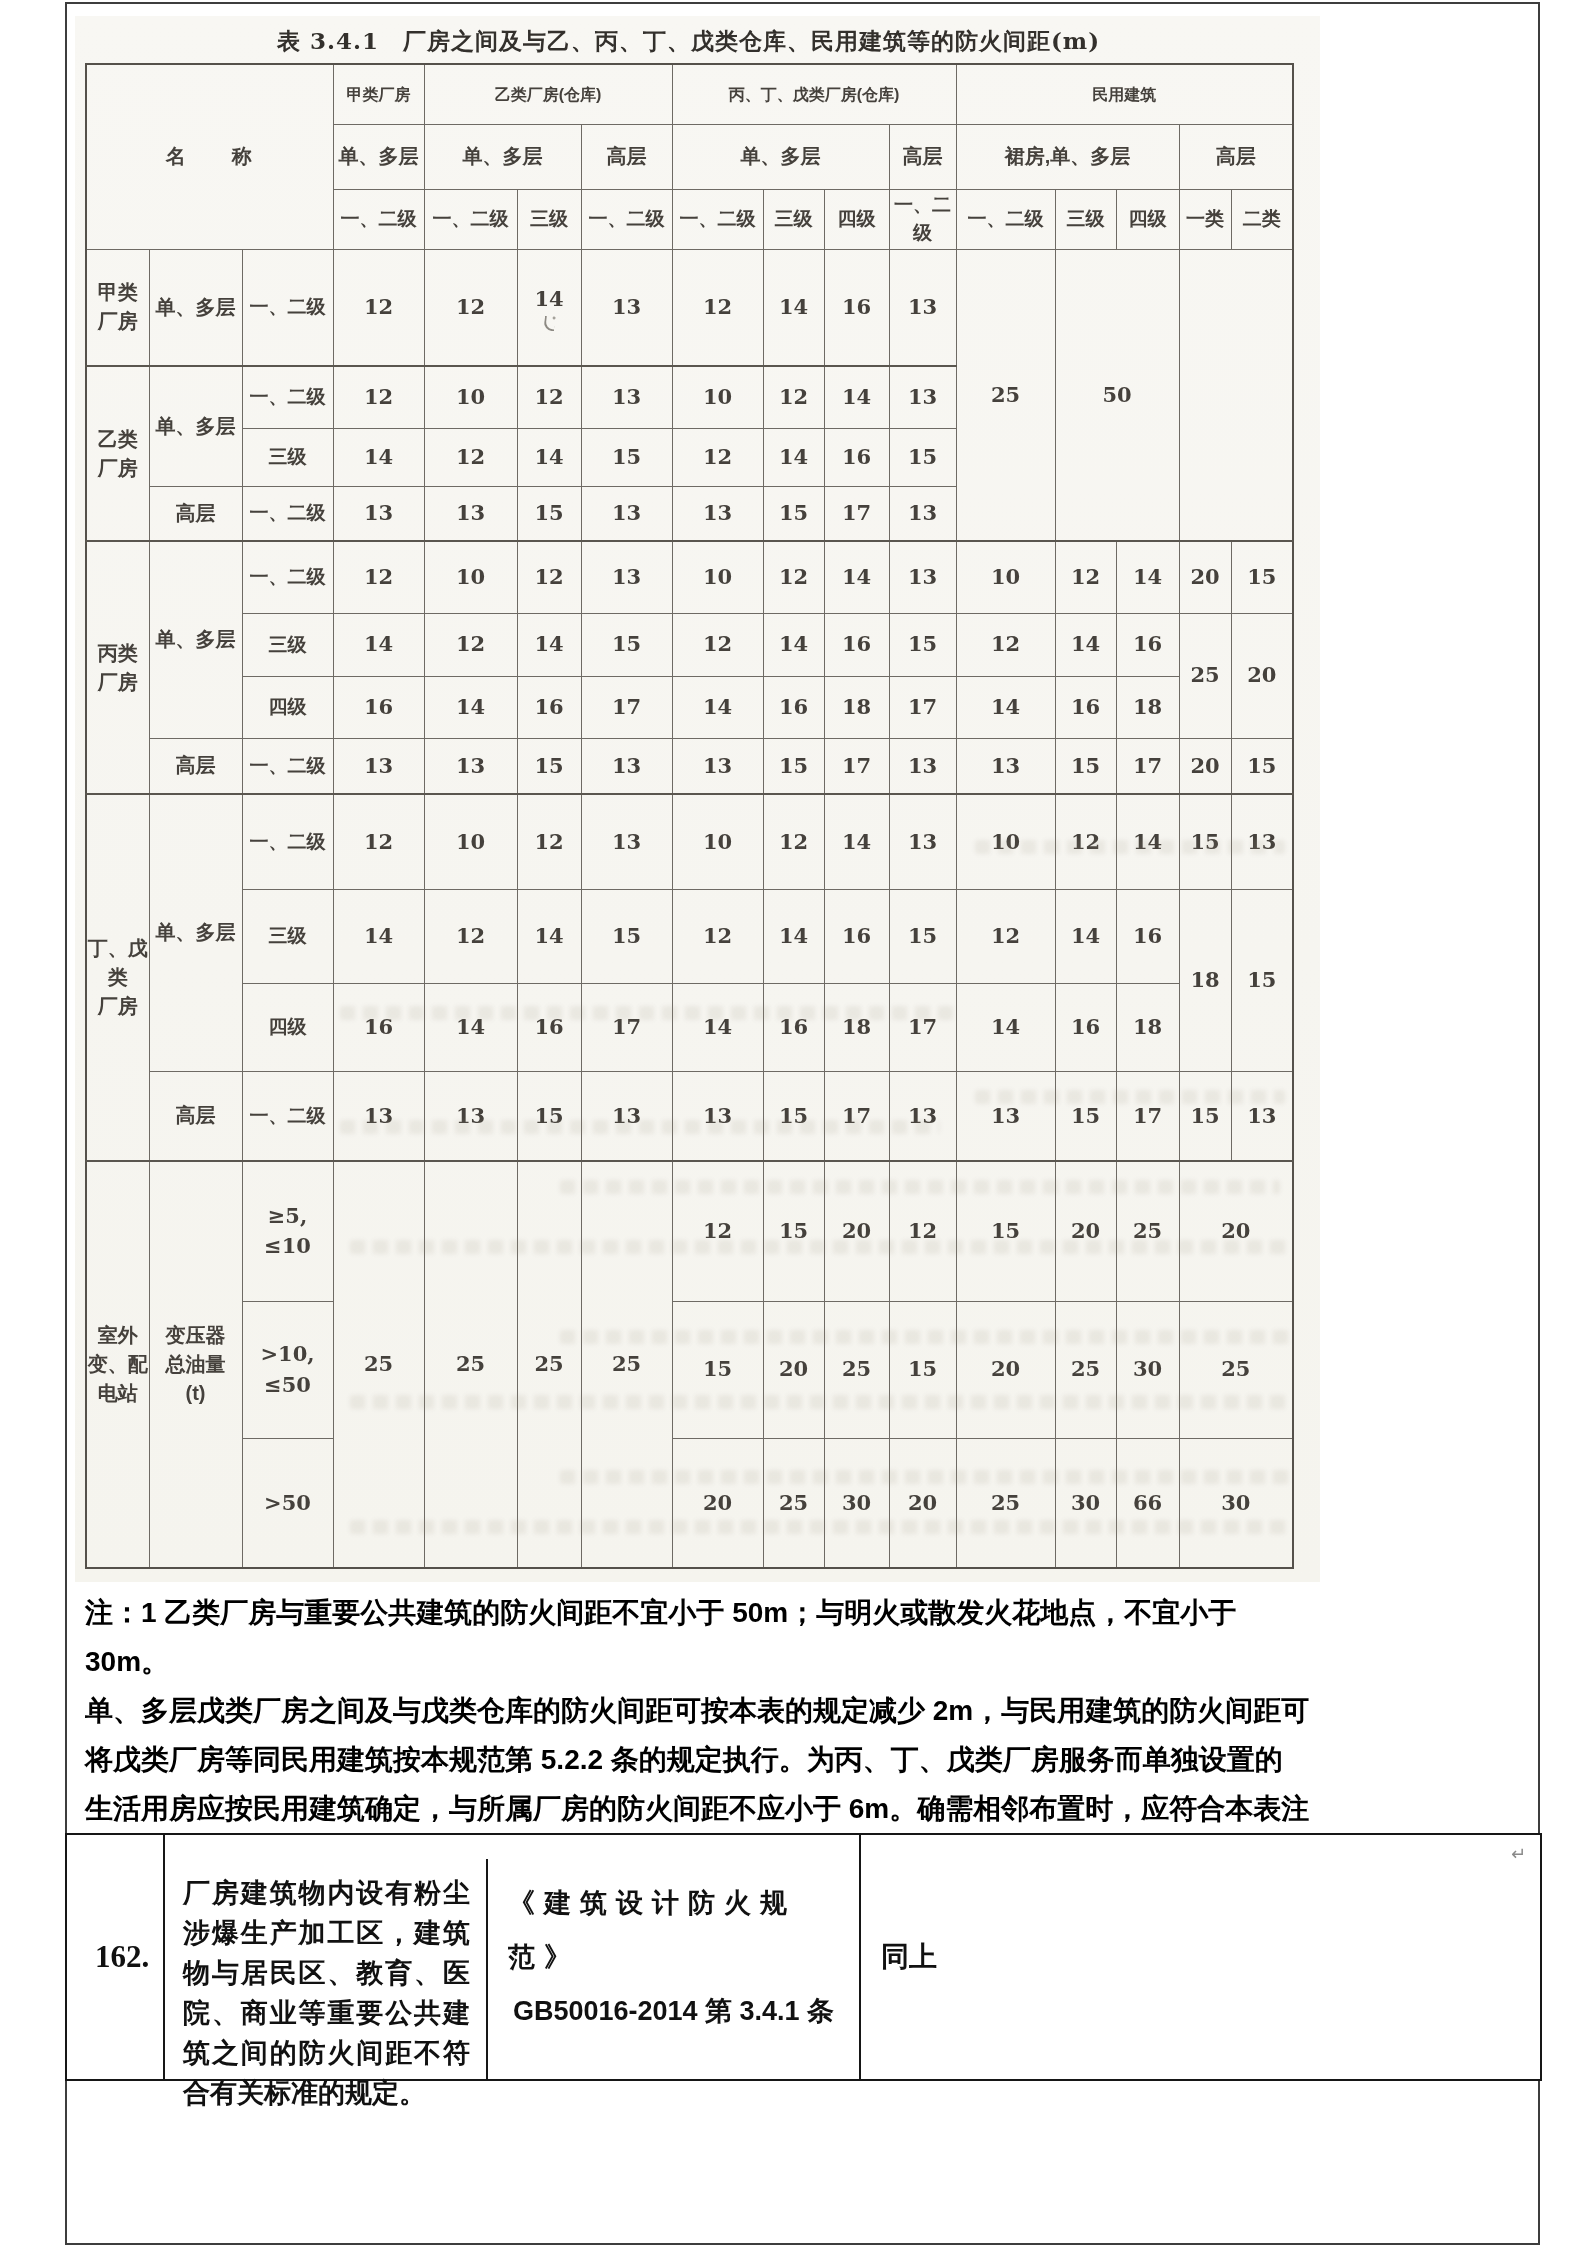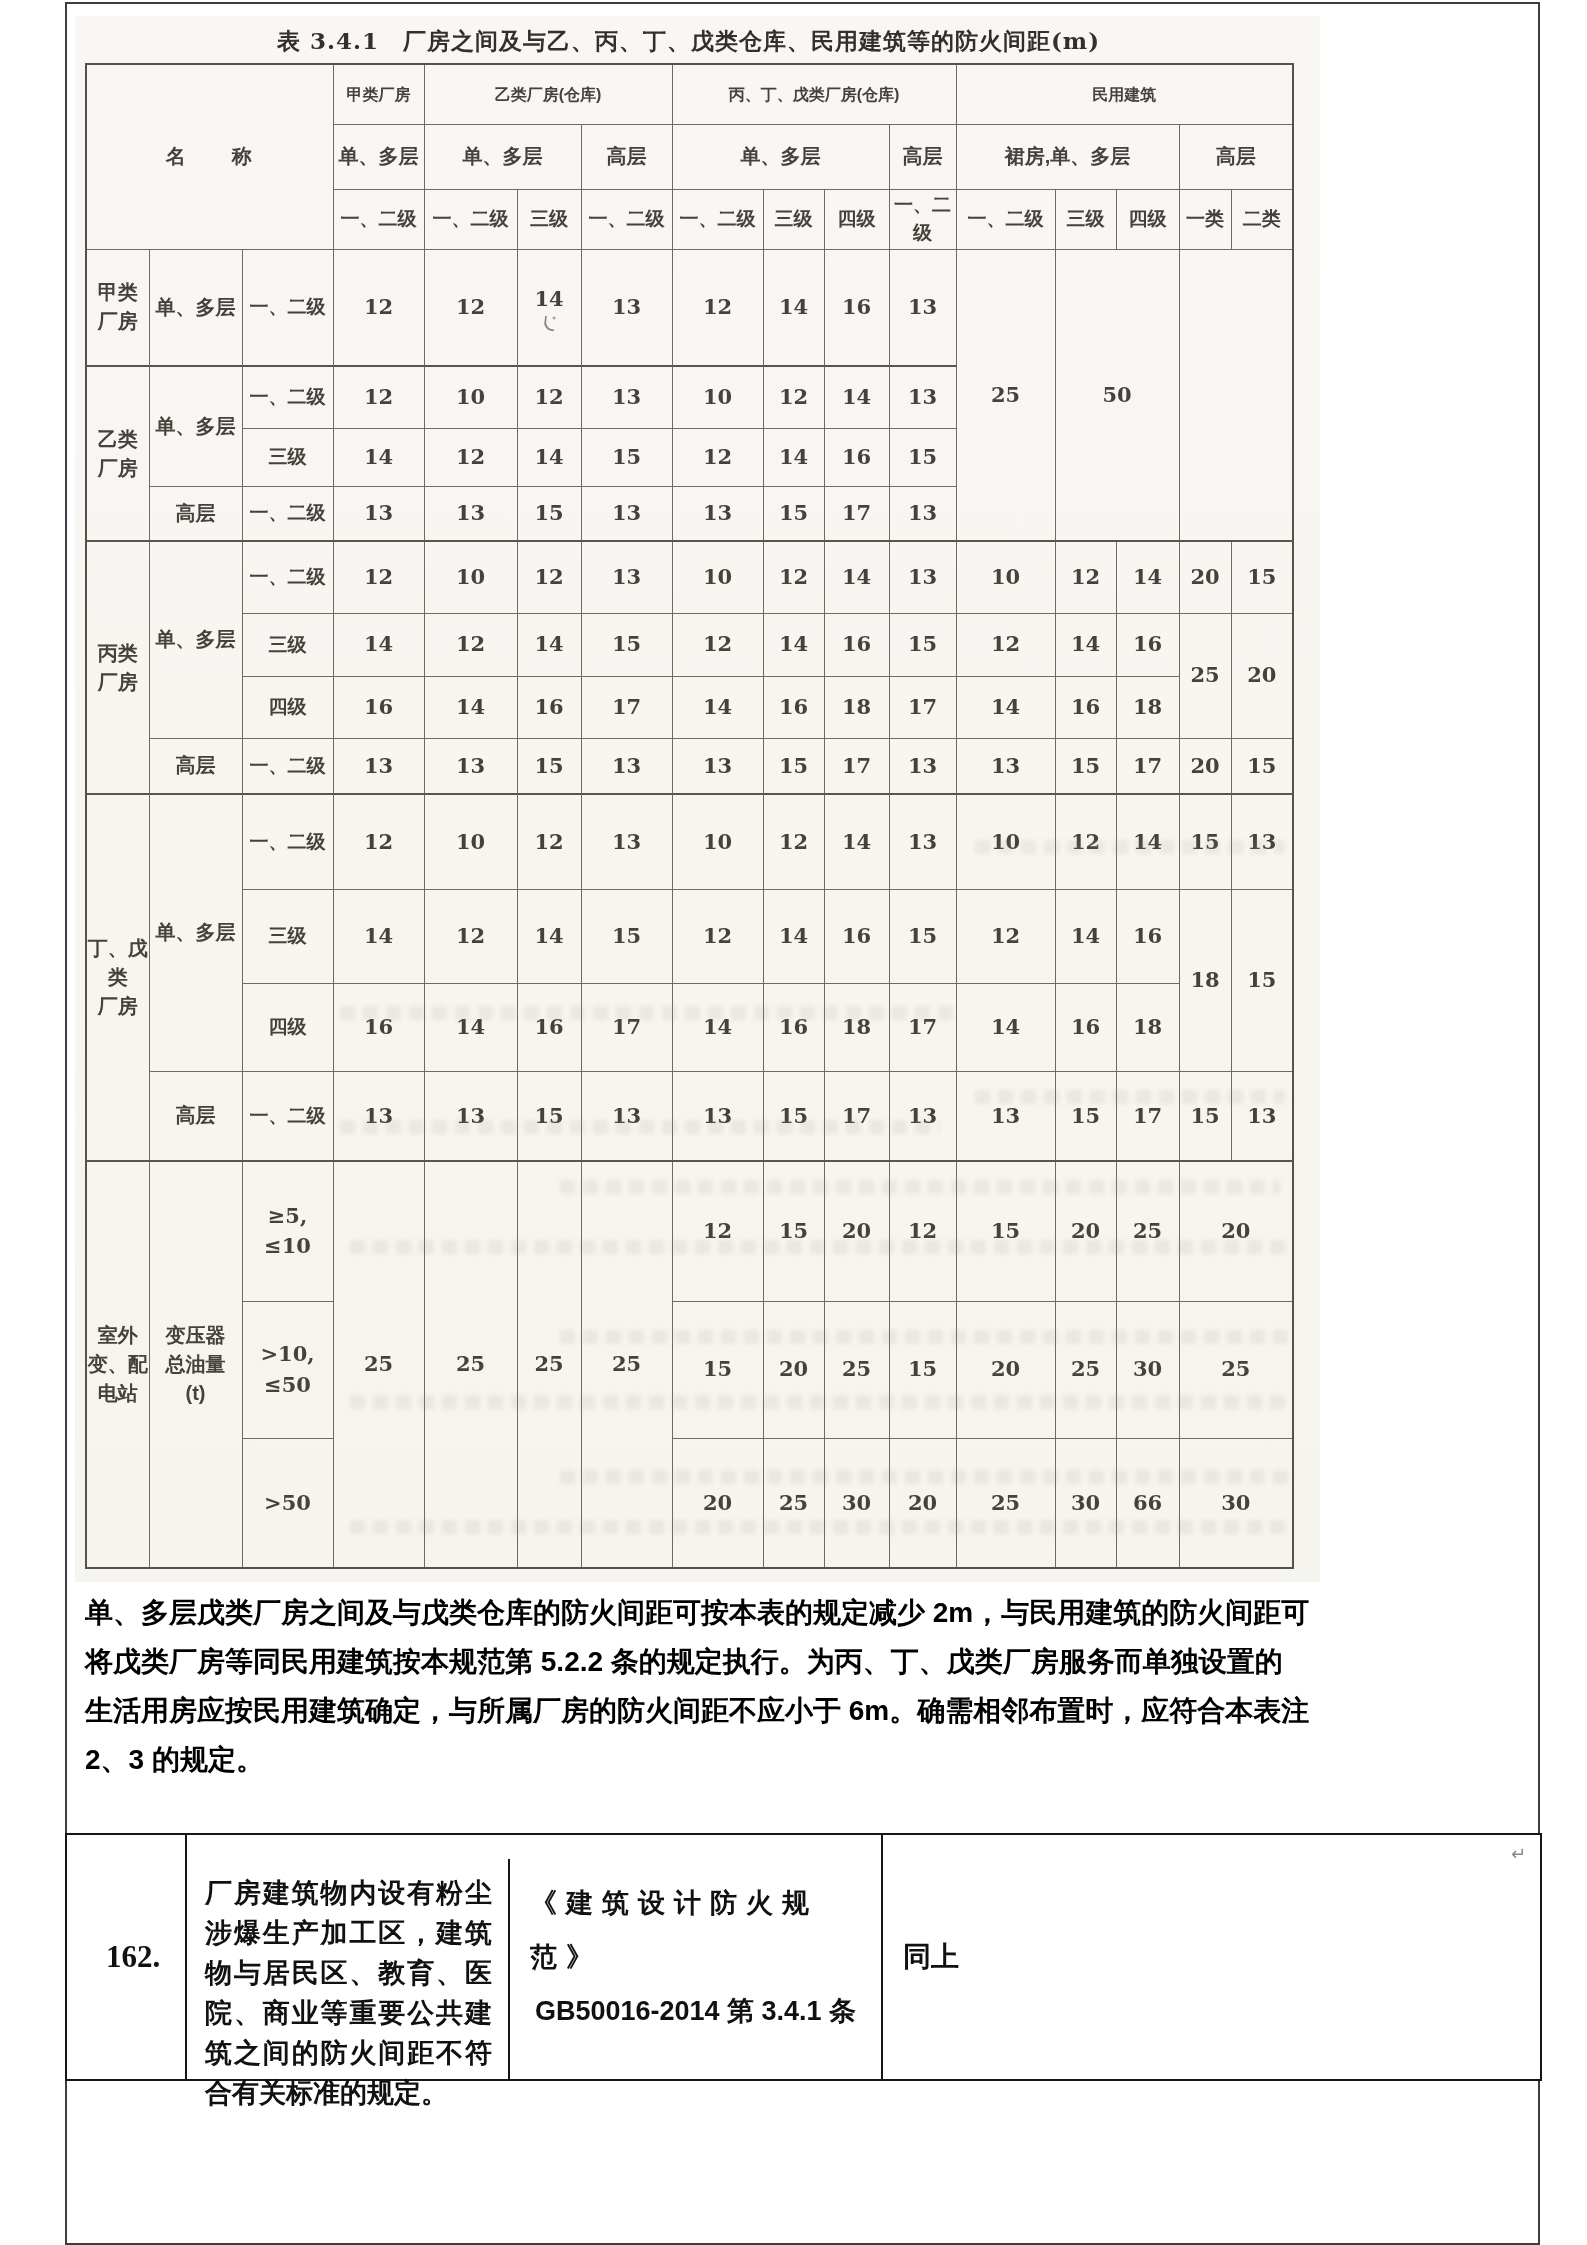--- a/index.html
+++ b/index.html
@@ -73,21 +73,21 @@
     font-size:28px;line-height:49px;font-weight:600;color:#000;
   }
   
   .vrow{
     position:absolute;left:65px;top:1833px;width:1477px;height:248px;
     border:2px solid #161616;box-sizing:border-box;display:flex;background:#fff;
   }
   .vc{box-sizing:border-box;border-right:2px solid #161616;}
   .vc:last-child{border-right:none;}
   .vc1{
-    width:120px;display:flex;align-items:center;justify-content:center;
+    width:98px;display:flex;align-items:center;justify-content:center;
     font-family:"Liberation Serif","DejaVu Serif",serif;font-size:31px;font-weight:600;padding-left:14px;
   }
   .vc2{
     width:323px;padding:14px 16px 10px 18px;font-size:27px;line-height:40px;
     font-weight:600;text-align:justify;margin-top:24px;
   }
   .vc3{
     width:373px;display:flex;flex-direction:column;align-items:center;justify-content:center;
     font-size:27px;line-height:54px;font-weight:600;
   }
@@ -398,20 +398,21 @@
     <div class="bleed b4"></div>
     <div class="bleed b5"></div>
     <div class="bleed b6"></div>
     <div class="bleed b7"></div>
     <div class="bleed b8"></div>
     <div class="bleed b9"></div>
     <div class="bleed b10"></div>
   </div>
 
   <div class="notes">
+    <div>注：1 乙类厂房与重要公共建筑的防火间距不宜小于 50m；与明火或散发火花地点，不宜小于 30m。</div>
     <div>单、多层戊类厂房之间及与戊类仓库的防火间距可按本表的规定减少 2m，与民用建筑的防火间距可</div>
     <div>将戊类厂房等同民用建筑按本规范第 5.2.2 条的规定执行。为丙、丁、戊类厂房服务而单独设置的</div>
     <div>生活用房应按民用建筑确定，与所属厂房的防火间距不应小于 6m。确需相邻布置时，应符合本表注</div>
     <div>2、3 的规定。</div>
   </div>
 
   <div class="vrow">
     <div class="vc vc1">162.</div>
     <div class="vc vc2">厂房建筑物内设有粉尘涉爆生产加工区，建筑物与居民区、教育、医院、商业等重要公共建筑之间的防火间距不符合有关标准的规定。</div>
     <div class="vc vc3">

